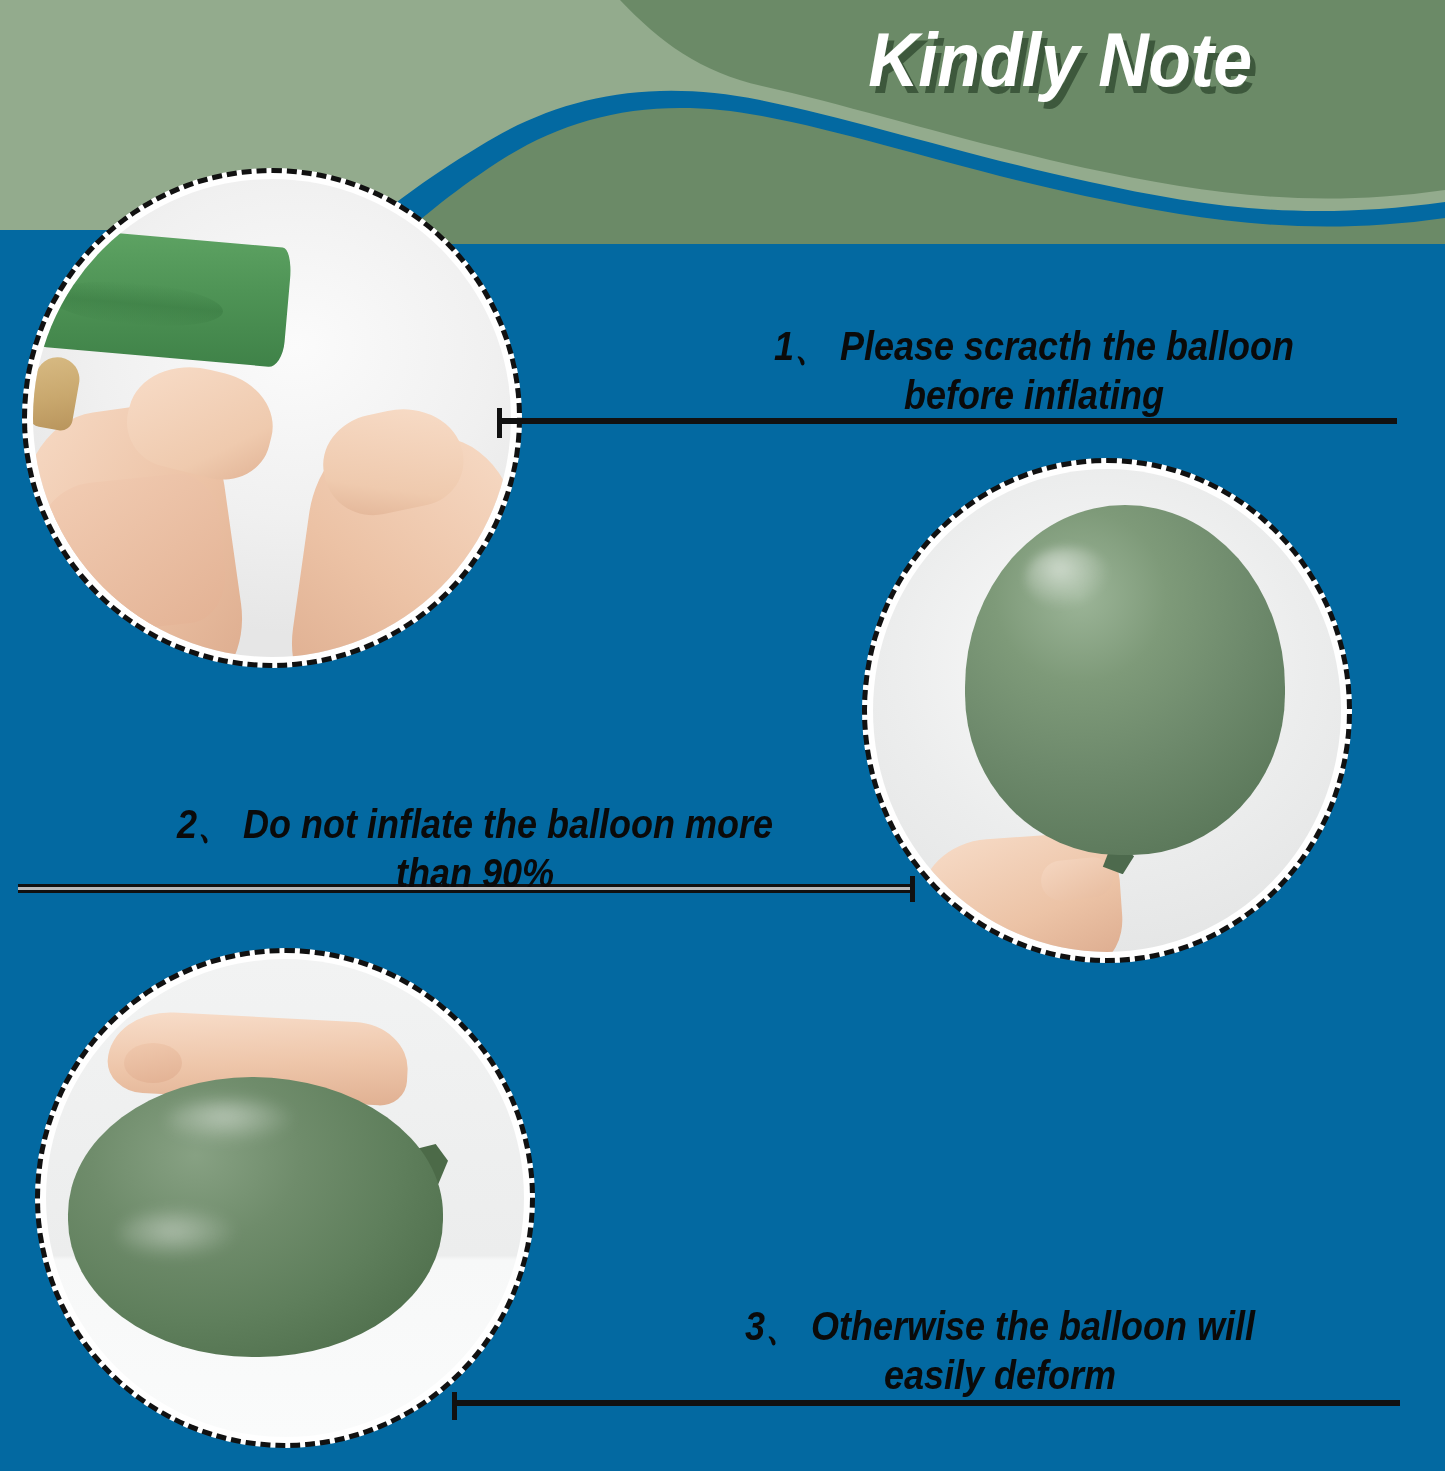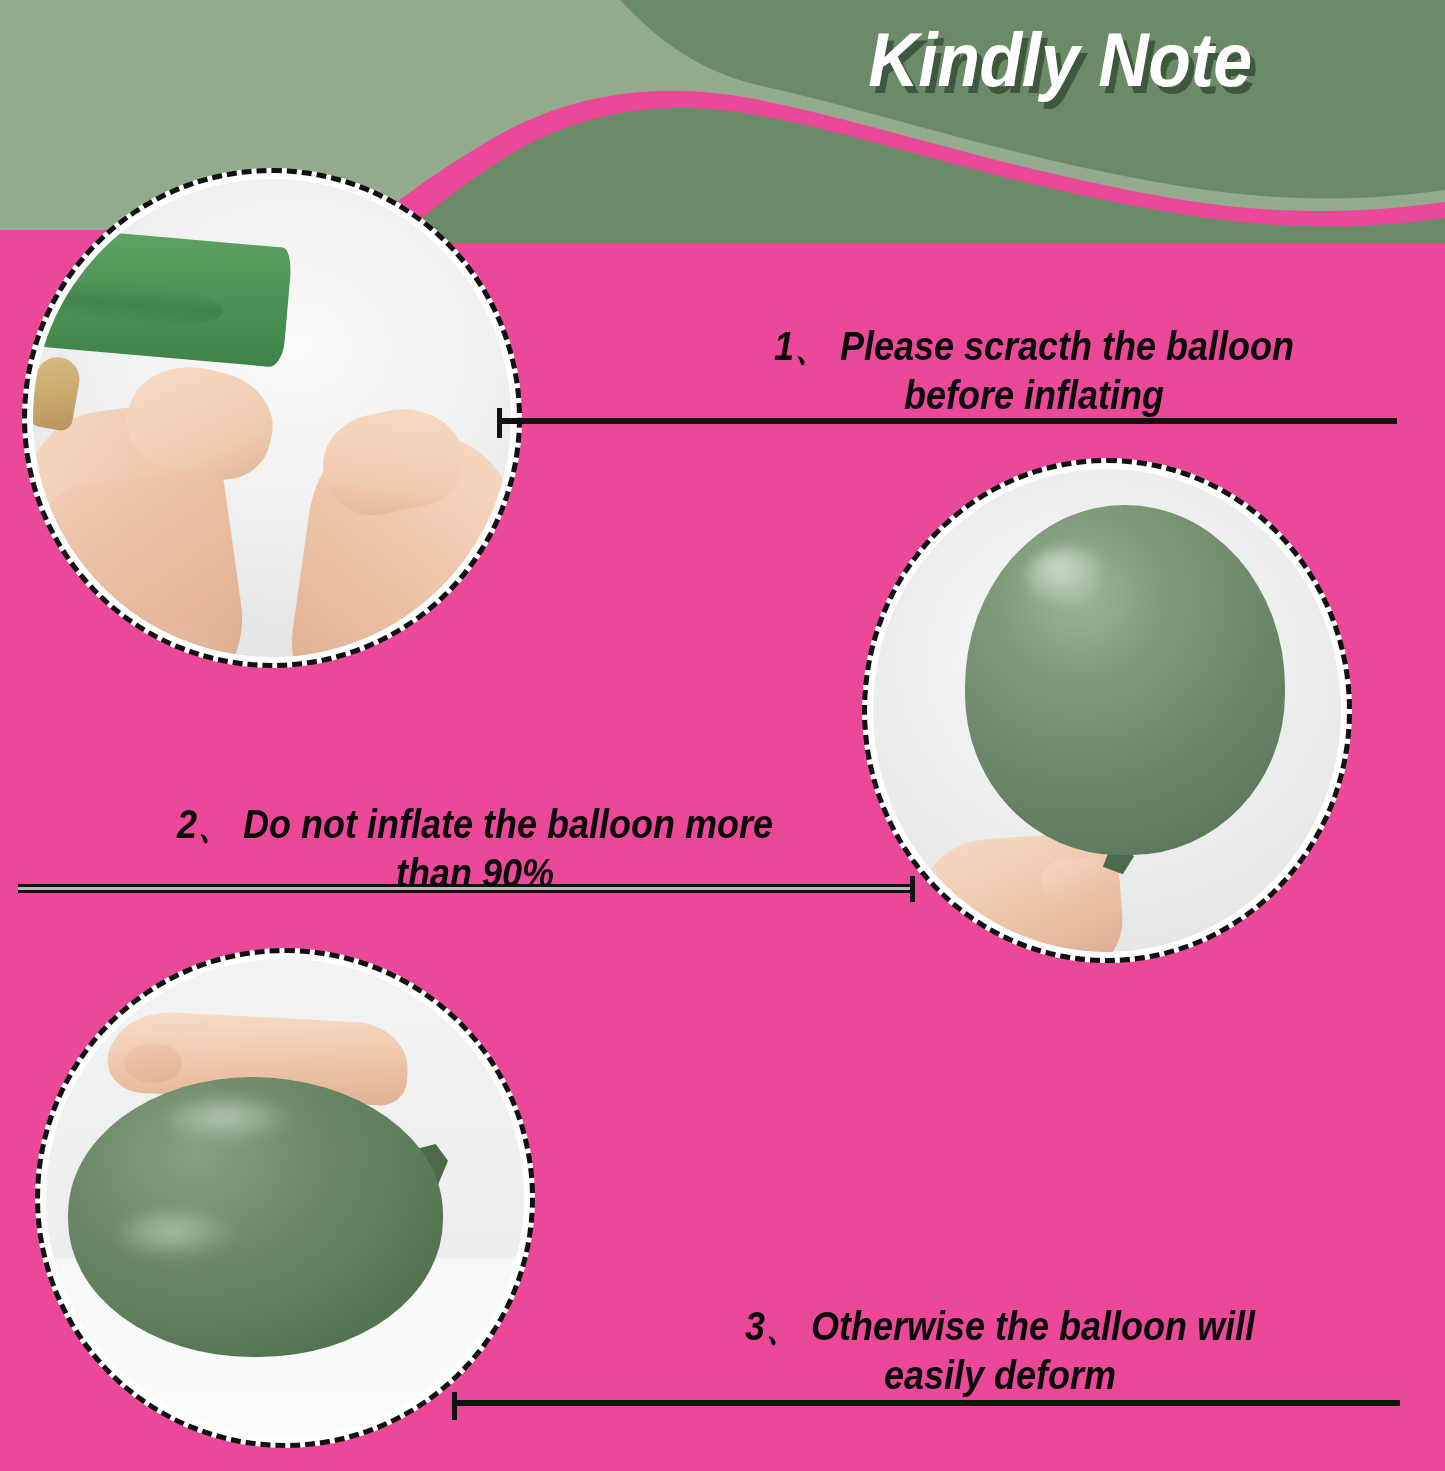--- a/index.html
+++ b/index.html
@@ -7,21 +7,21 @@
     padding: 0;
     background: #ffffff;
   }
   body {
     font-family: "Liberation Sans", sans-serif;
   }
   #page {
     position: relative;
     width: 1445px;
     height: 1471px;
-    background: #ec4899;
+    background: #0369a1;
     overflow: hidden;
   }
 
   
   .banner {
     position: absolute;
     top: 0;
     left: 0;
     width: 1445px;
     height: 260px;

